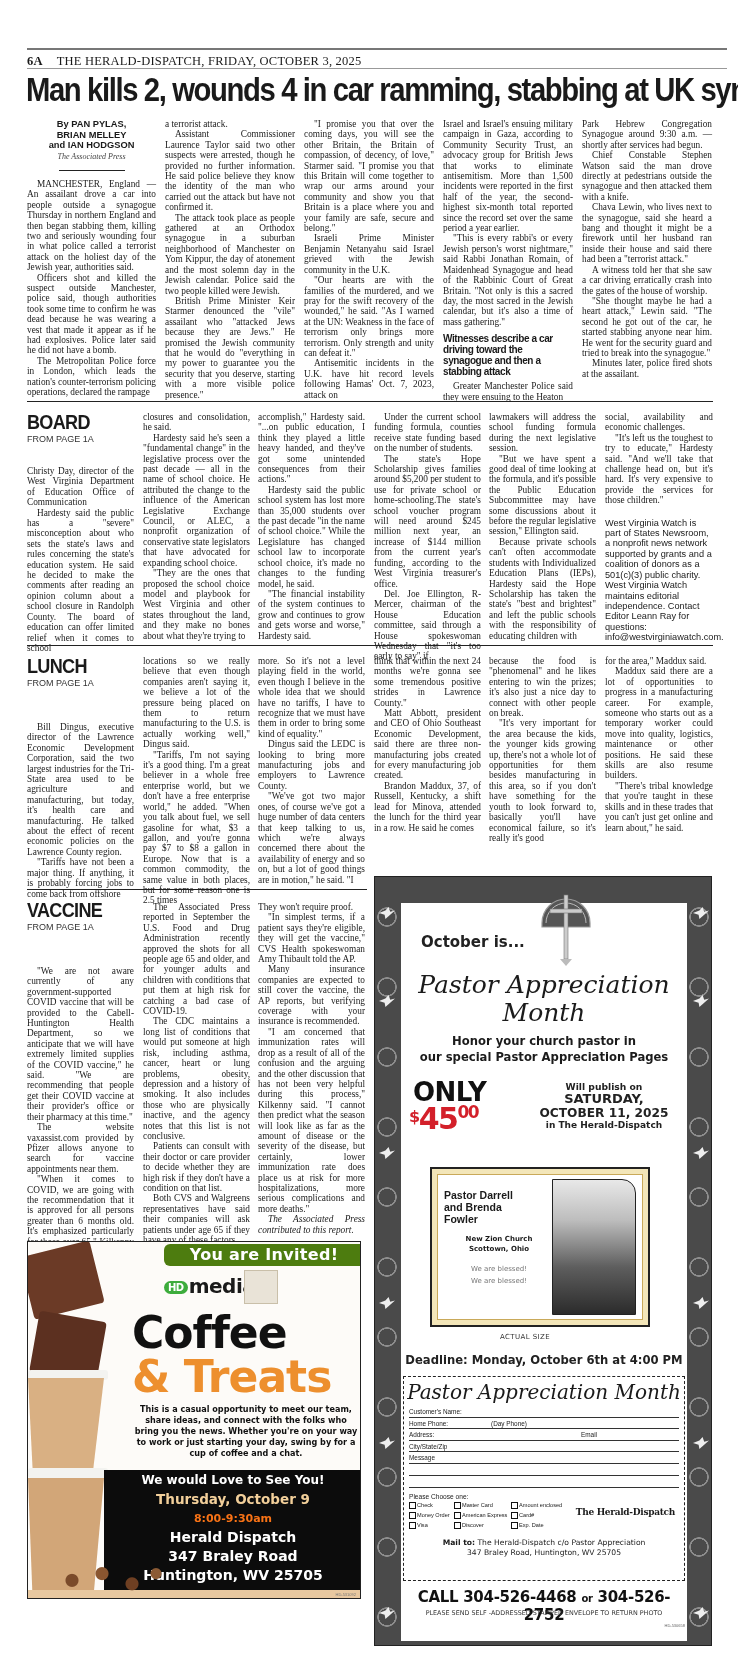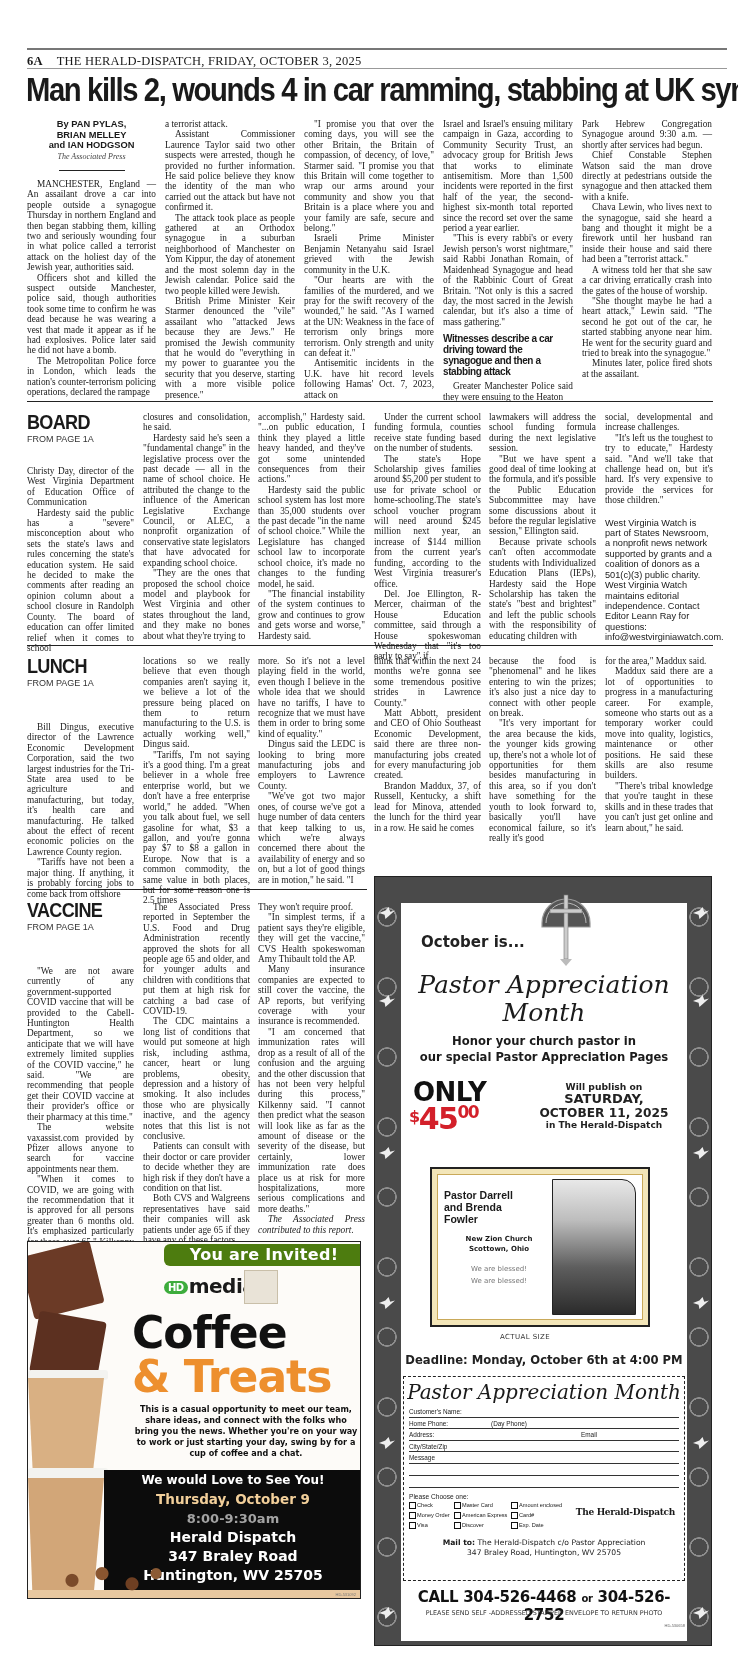--- a/index.html
+++ b/index.html
@@ -30,21 +30,21 @@
 .coffee .lid2{position:absolute;left:0;top:226px;width:80px;height:10px;background:#f3f3f0;border-radius:3px}
 .coffee .logo{position:absolute;left:136px;top:32px;font-family:"DejaVu Sans",sans-serif;font-weight:bold;font-size:20px;letter-spacing:-.5px}
 .coffee .logo .hd{display:inline-block;background:#3dac3c;color:#fff;border-radius:8px;font-size:10px;padding:1px 4px;vertical-align:middle;margin-right:1px}
 .coffee .logo2{position:absolute;left:216px;top:28px;width:34px;height:34px;background:#e9e3d7;border:1px solid #c9bfa9}
 .coffee .t1{position:absolute;left:104px;top:68px;font-family:"DejaVu Sans",sans-serif;font-weight:bold;font-size:44px;letter-spacing:-1px;color:#111;line-height:46px}
 .coffee .t2{position:absolute;left:104px;top:112px;font-family:"DejaVu Sans",sans-serif;font-weight:bold;font-size:44px;letter-spacing:-1px;color:#ed8f2e;line-height:46px}
 .coffee .desc{position:absolute;left:104px;top:162px;width:228px;font-family:"DejaVu Sans",sans-serif;font-weight:bold;font-size:8.1px;line-height:10.9px;text-align:center;color:#111}
 .coffee .black{position:absolute;left:76px;top:228px;width:258px;height:120px;background:#0c0c0c;color:#fff;text-align:center;font-family:"DejaVu Sans",sans-serif;font-weight:bold}
 .coffee .black .l1{font-size:12px;line-height:19px;margin-top:1px}
 .coffee .black .l2{font-size:13.5px;line-height:19px;color:#f2cf9a}
-.coffee .black .l3{font-size:13px;line-height:19px;color:#a3a3a3}
+.coffee .black .l3{font-size:11px;line-height:19px;color:#f97316}
 .coffee .black .l4{font-size:14px;line-height:19px}
 .coffee .strip{position:absolute;left:0;top:348px;width:334px;height:10px;background:#e8c8a0}
 .coffee .beans{position:absolute;left:20px;top:318px;width:120px;height:34px;background:radial-gradient(circle at 20% 60%,#7a4a2a 0 6px,transparent 7px),radial-gradient(circle at 45% 40%,#8a5630 0 6px,transparent 7px),radial-gradient(circle at 70% 70%,#6e3f22 0 6px,transparent 7px),radial-gradient(circle at 90% 40%,#8b5a34 0 5px,transparent 6px)}
 .coffee .code{position:absolute;right:4px;top:350px;font-size:4px;color:#777;font-family:"Liberation Sans",sans-serif}
 
 .pastor{position:absolute;left:374px;top:876px;width:338px;height:770px;background:#4a4a4a;border:1px solid #222;overflow:hidden}
 .pastor .swirl{position:absolute;inset:0;background:
 radial-gradient(circle at 12px 40px,transparent 8px,#8d8d8d 8px 9.5px,transparent 10px),
 radial-gradient(circle at 14px 110px,transparent 8px,#8d8d8d 8px 9.5px,transparent 10px);background-size:26px 70px}
 .pastor .inner{position:absolute;left:26px;top:26px;width:286px;height:738px;background:#fff}
@@ -155,21 +155,21 @@
   <p>Under the current school funding formula, counties receive state funding based on the number of students.</p>
   <p>The state's Hope Scholarship gives families around $5,200 per student to use for private school or home-schooling.The state's school voucher program will need around $245 million next year, an increase of $144 million from the current year's funding, according to the West Virginia treasurer's office.</p>
   <p>Del. Joe Ellington, R-Mercer, chairman of the House Education committee, said through a House spokeswoman Wednesday that "it's too early to say" if</p>
 </div>
 <div class="col" style="left:489px;top:412px;width:107px">
   <p class="noi">lawmakers will address the school funding formula during the next legislative session.</p>
   <p>"But we have spent a good deal of time looking at the formula, and it's possible the Public Education Subcommittee may have some discussions about it before the regular legislative session," Ellington said.</p>
   <p>Because private schools can't often accommodate students with Individualized Education Plans (IEPs), Hardesty said the Hope Scholarship has taken the state's "best and brightest" and left the public schools with the responsibility of educating children with</p>
 </div>
 <div class="col" style="left:605px;top:412px;width:108px">
-  <p class="noi">social, developmental and increase challenges.</p>
+  <p class="noi">social, availability and economic challenges.</p>
   <p>"It's left us the toughest to try to educate," Hardesty said. "And we'll take that challenge head on, but it's hard. It's very expensive to provide the services for those children."</p>
   <div class="sans-note">West Virginia Watch is part of States Newsroom, a nonprofit news network supported by grants and a coalition of donors as a 501(c)(3) public charity. West Virginia Watch maintains editorial independence. Contact Editor Leann Ray for questions: info@westvirginiawatch.com.</div>
 </div>
 <div class="rule" style="left:27px;top:645px;width:686px;height:1px"></div>
 
 <div class="jumphead" style="top:654px">LUNCH</div>
 <div class="jumpsub" style="top:678px">FROM PAGE 1A</div>
 <div class="col" style="left:27px;top:722px;width:107px">
   <p>Bill Dingus, executive director of the Lawrence Economic Development Corporation, said the two largest industries for the Tri-State area used to be agriculture and manufacturing, but today, it's health care and manufacturing. He talked about the effect of recent economic policies on the Lawrence County region.</p>
   <p>"Tariffs have not been a major thing. If anything, it is probably forcing jobs to come back from offshore</p>

